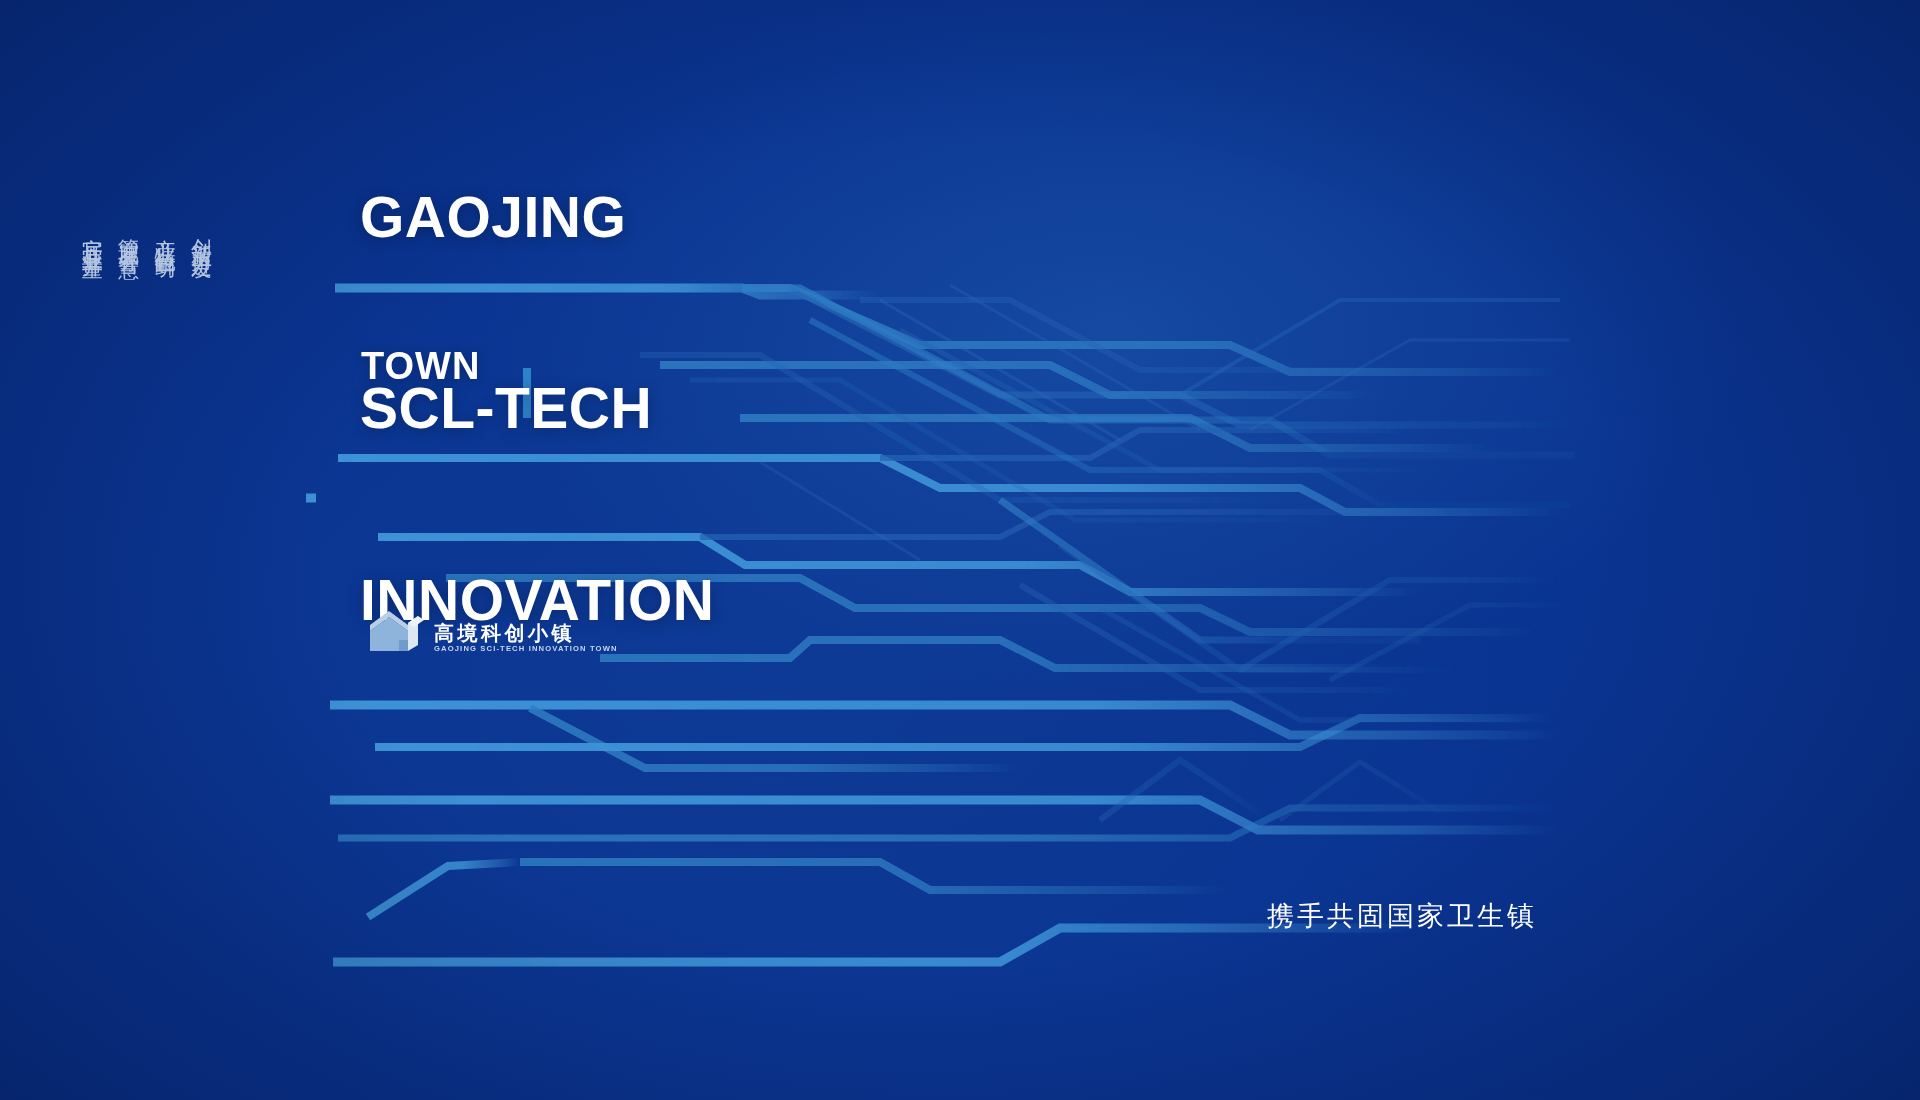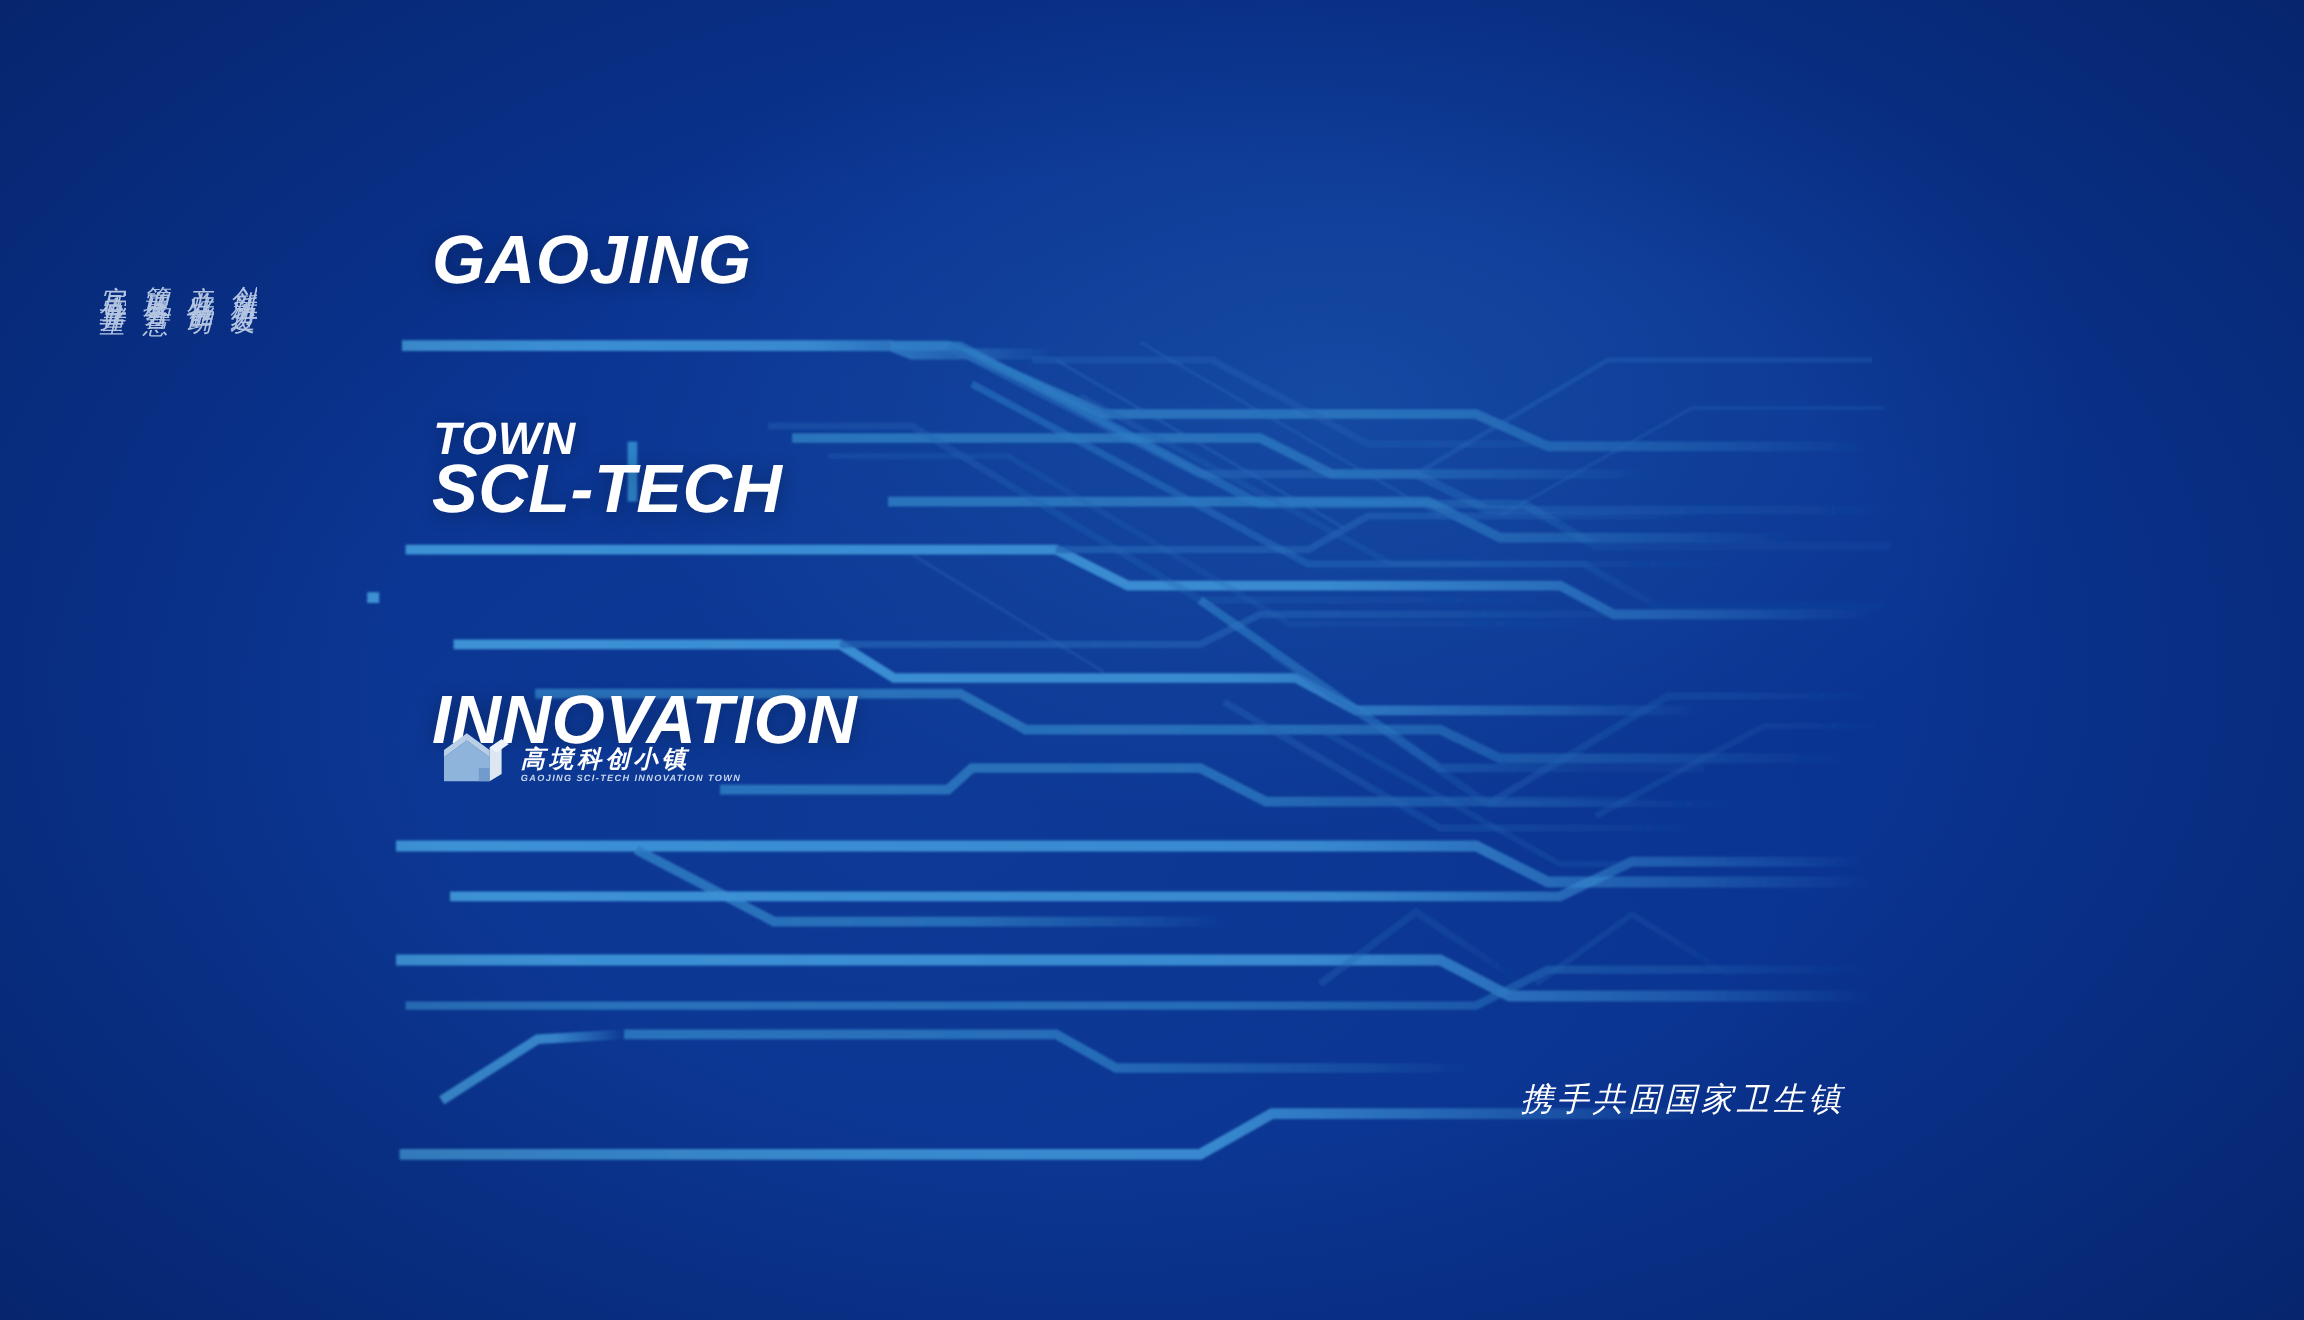--- a/index.html
+++ b/index.html
@@ -7,21 +7,20 @@
     padding: 0;
     background: #072f87;
   }
   .stage {
     position: relative;
     width: 1920px;
     height: 1100px;
     overflow: hidden;
     background: #0a3491;
     font-family: "Liberation Sans", "DejaVu Sans", sans-serif;
-    font-style: italic;
   }
   
   .bg-glow {
     position: absolute;
     inset: 0;
     background:
       radial-gradient(ellipse 900px 520px at 58% 30%, rgba(45,120,200,0.30) 0%, rgba(45,120,200,0.0) 70%),
       radial-gradient(ellipse 1100px 700px at 40% 62%, rgba(20,70,160,0.35) 0%, rgba(20,70,160,0.0) 72%);
     pointer-events: none;
   }

